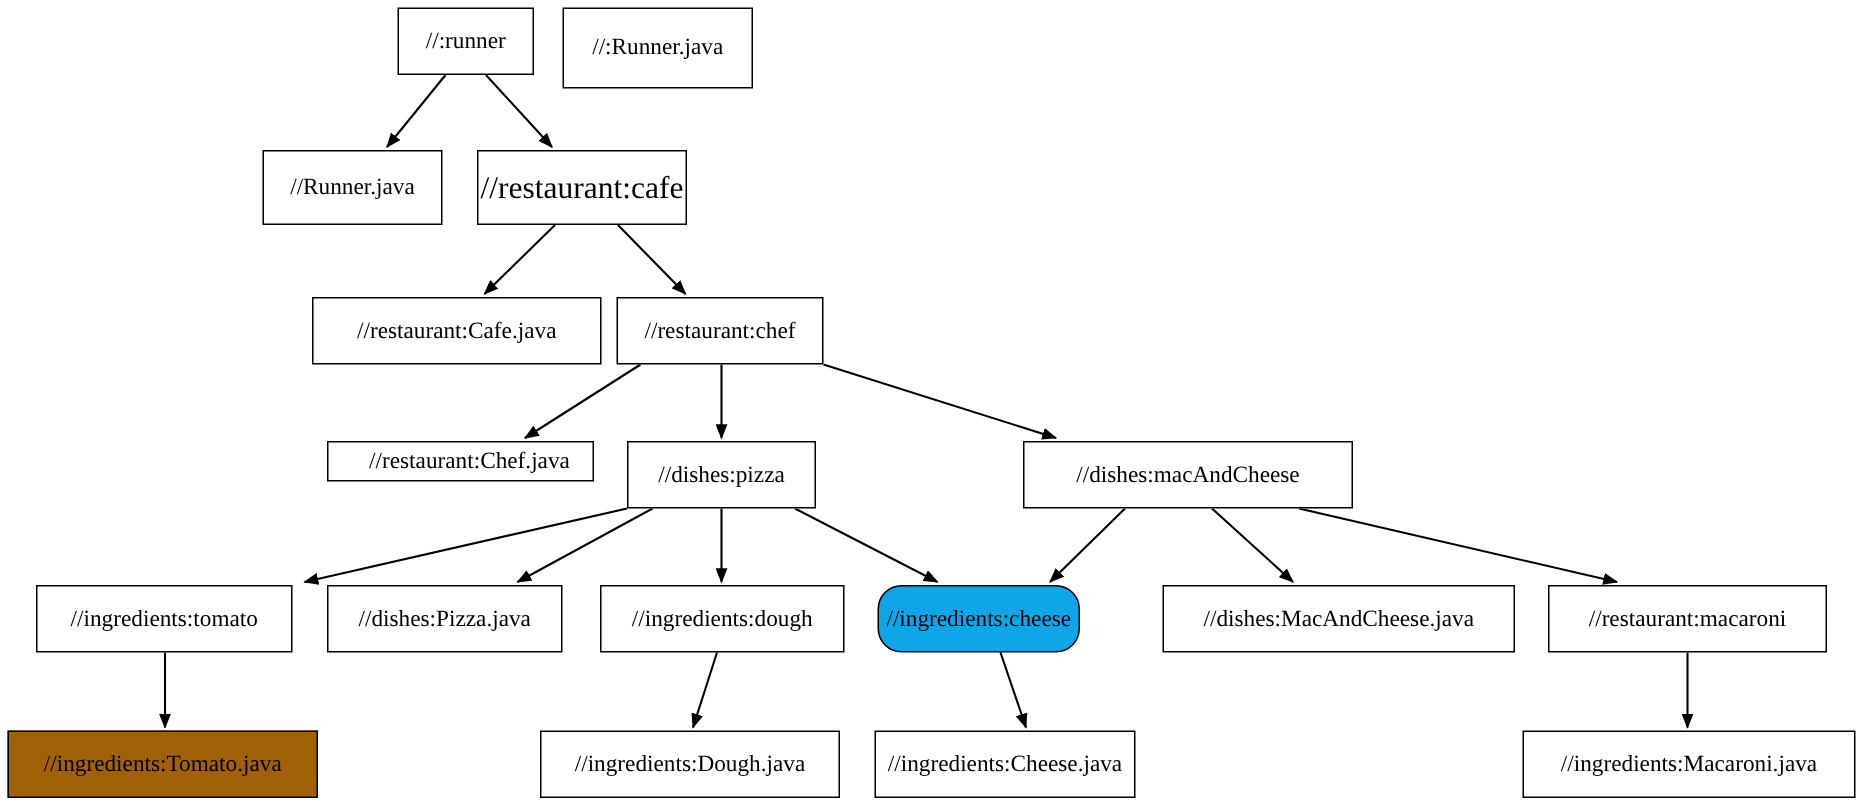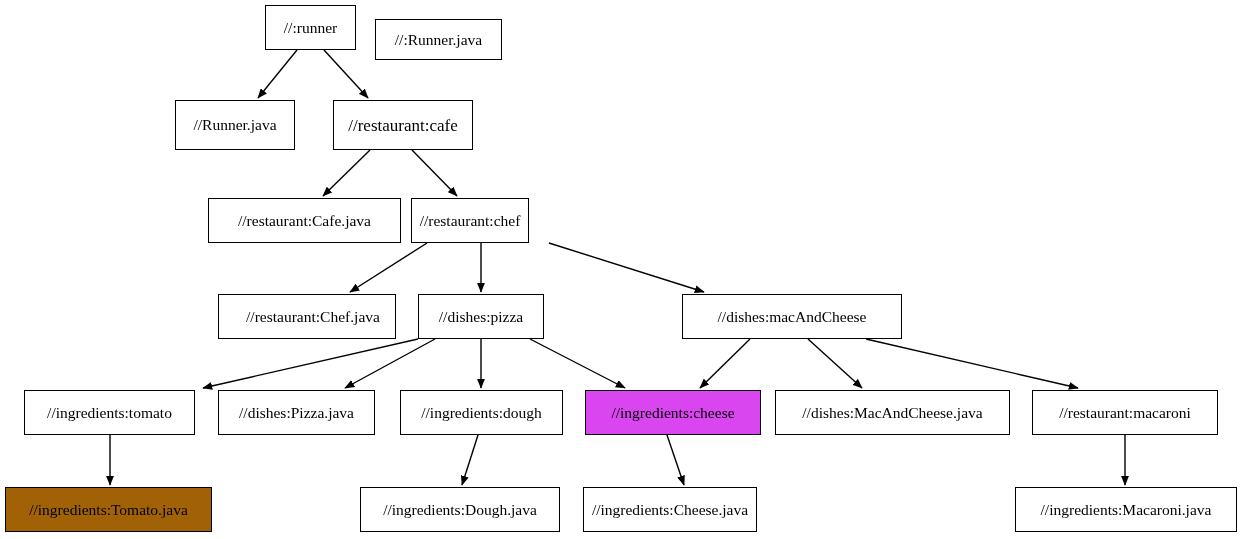--- a/index.html
+++ b/index.html
@@ -69,54 +69,54 @@
         <line x1="110" y1="435" x2="110" y2="485" stroke="#000000" stroke-width="1.4" marker-end="url(#arrowhead)"></line>
         <line x1="478" y1="435" x2="462" y2="485" stroke="#000000" stroke-width="1.4" marker-end="url(#arrowhead)"></line>
         <line x1="667" y1="435" x2="684" y2="485" stroke="#000000" stroke-width="1.4" marker-end="url(#arrowhead)"></line>
         <line x1="1125" y1="435" x2="1125" y2="485" stroke="#000000" stroke-width="1.4" marker-end="url(#arrowhead)"></line>
       </g>
   </svg>
   <div id="nodes-group">
       <div class="node-box" style="left: 265px; top: 5px; width: 91px; height: 45px; border-color: rgb(0, 0, 0); background: rgb(255, 255, 255); font-size: 15.5px;">
         <span class="node-label">//:runner</span>
       </div>
-      <div class="node-box" style="left: 375px; top: 5px; width: 127px; height: 41px; border-color: rgb(0, 0, 0); background: rgb(255, 255, 255); font-size: 15.5px; margin-top: 14px;">
+      <div class="node-box" style="left: 375px; top: 5px; width: 127px; height: 54px; border-color: rgb(0, 0, 0); background: rgb(255, 255, 255); font-size: 15.5px;">
         <span class="node-label">//:Runner.java</span>
       </div>
       <div class="node-box" style="left: 175px; top: 100px; width: 120px; height: 50px; border-color: rgb(0, 0, 0); background: rgb(255, 255, 255); font-size: 15.5px;">
         <span class="node-label">//Runner.java</span>
       </div>
-      <div class="node-box" style="left: 318px; top: 100px; width: 140px; height: 50px; border-color: rgb(0, 0, 0); background: rgb(255, 255, 255); font-size: 17px; margin-left: 15px;">
+      <div class="node-box" style="left: 318px; top: 100px; width: 140px; height: 50px; border-color: rgb(0, 0, 0); background: rgb(255, 255, 255); font-size: 21px;">
         <span class="node-label">//restaurant:cafe</span>
       </div>
       <div class="node-box" style="left: 208px; top: 198px; width: 193px; height: 45px; border-color: rgb(0, 0, 0); background: rgb(255, 255, 255); font-size: 15.5px;">
         <span class="node-label">//restaurant:Cafe.java</span>
       </div>
-      <div class="node-box" style="left: 411px; top: 198px; width: 118px; height: 45px; border-color: rgb(0, 0, 0); background: rgb(255, 255, 255); font-size: 15.5px;">
+      <div class="node-box" style="left: 411px; top: 198px; width: 138px; height: 45px; border-color: rgb(0, 0, 0); background: rgb(255, 255, 255); font-size: 15.5px;">
         <span class="node-label">//restaurant:chef</span>
       </div>
-      <div class="node-box" style="left: 218px; top: 294px; width: 178px; height: 45px; border-color: rgb(0, 0, 0); background: rgb(255, 255, 255); font-size: 15.5px; padding-left: 12px;">
+      <div class="node-box" style="left: 218px; top: 294px; width: 178px; height: 27px; border-color: rgb(0, 0, 0); background: rgb(255, 255, 255); font-size: 15.5px; padding-left: 12px;">
         <span class="node-label">//restaurant:Chef.java</span>
       </div>
       <div class="node-box" style="left: 418px; top: 294px; width: 126px; height: 45px; border-color: rgb(0, 0, 0); background: rgb(255, 255, 255); font-size: 15.5px;">
         <span class="node-label">//dishes:pizza</span>
       </div>
       <div class="node-box" style="left: 682px; top: 294px; width: 220px; height: 45px; border-color: rgb(0, 0, 0); background: rgb(255, 255, 255); font-size: 15.5px;">
         <span class="node-label">//dishes:macAndCheese</span>
       </div>
       <div class="node-box" style="left: 24px; top: 390px; width: 171px; height: 45px; border-color: rgb(0, 0, 0); background: rgb(255, 255, 255); font-size: 15.5px;">
         <span class="node-label">//ingredients:tomato</span>
       </div>
       <div class="node-box" style="left: 218px; top: 390px; width: 157px; height: 45px; border-color: rgb(0, 0, 0); background: rgb(255, 255, 255); font-size: 15.5px;">
         <span class="node-label">//dishes:Pizza.java</span>
       </div>
       <div class="node-box" style="left: 400px; top: 390px; width: 163px; height: 45px; border-color: rgb(0, 0, 0); background: rgb(255, 255, 255); font-size: 15.5px;">
         <span class="node-label">//ingredients:dough</span>
       </div>
-      <div class="node-box" style="left: 585px; top: 390px; width: 176px; height: 45px; border-color: rgb(0, 0, 0); background: #d946ef; font-size: 15.5px;">
+      <div class="node-box" style="left: 585px; top: 390px; width: 135px; height: 45px; border-color: rgb(0, 0, 0); background: #0ea5e9; font-size: 15.5px; border-radius: 16px;">
         <span class="node-label">//ingredients:cheese</span>
       </div>
       <div class="node-box" style="left: 775px; top: 390px; width: 235px; height: 45px; border-color: rgb(0, 0, 0); background: rgb(255, 255, 255); font-size: 15.5px;">
         <span class="node-label">//dishes:MacAndCheese.java</span>
       </div>
       <div class="node-box" style="left: 1032px; top: 390px; width: 186px; height: 45px; border-color: rgb(0, 0, 0); background: rgb(255, 255, 255); font-size: 15.5px;">
         <span class="node-label">//restaurant:macaroni</span>
       </div>
       <div class="node-box" style="left: 5px; top: 487px; width: 207px; height: 45px; border-color: rgb(0, 0, 0); background: #a16207; font-size: 15.5px;">
         <span class="node-label">//ingredients:Tomato.java</span>

